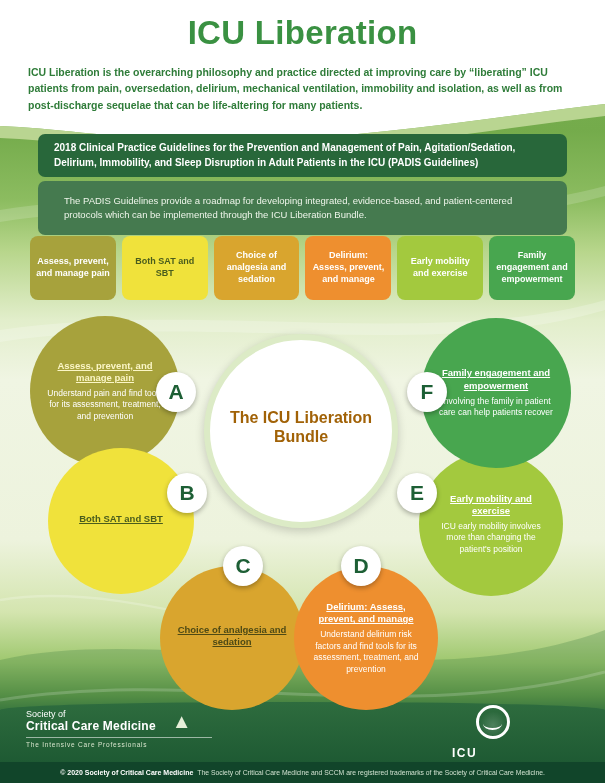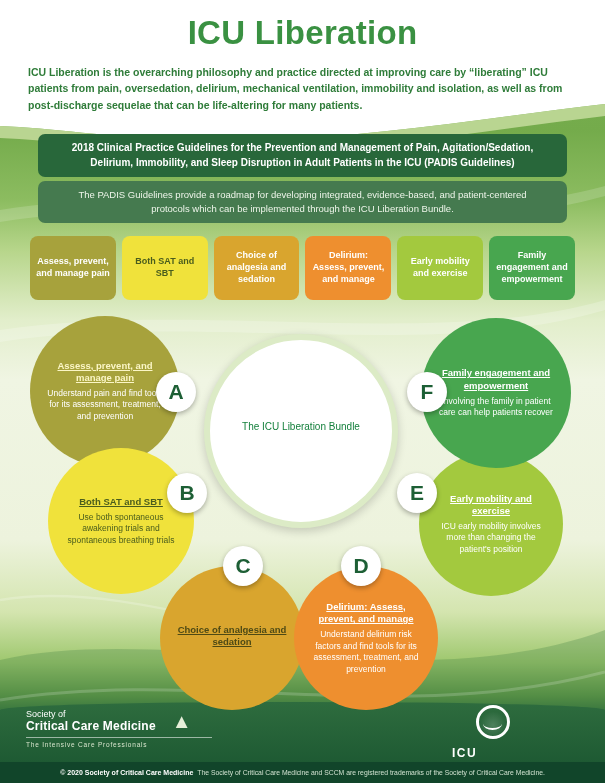--- a/index.html
+++ b/index.html
@@ -13,25 +13,25 @@
   }
   .bg-curves { position:absolute; inset:0; z-index:0; }
 
   .layer { position:absolute; z-index:2; }
 
   .page-title { top:14px; left:0; right:0; text-align:center;
     font-size:33px; font-weight:bold; color:#3a9142; letter-spacing:.3px; }
   .intro { top:64px; left:28px; right:28px; 
     font-size:10.5px; font-weight:bold; color:#2f7c39; line-height:1.55; }
 
-  .g-box { left:38px; right:38px; border-radius:7px; text-align:center; }
+  .g-box { left:38px; right:38px; border-radius:7px; }
   .g-title { top:134px; background:#28673a; color:#ffffff;
     font-size:10px; font-weight:bold; line-height:1.45; padding:7px 16px; }
   .g-sub { top:181px; background:#457a4f; color:#eef5ea;
-    font-size:9.5px; line-height:1.45; padding:7px 26px; }
+    font-size:9.5px; line-height:1.45; padding:13px 26px; }
 
   .tags { top:236px; left:30px; right:30px; height:64px; display:flex; gap:6px; }
   .tag { flex:1; border-radius:8px; display:flex; align-items:center; justify-content:center;
     text-align:center; font-size:9px; font-weight:bold; line-height:1.3;
     padding:4px 6px; color:#ffffff; }
   .tag.dark-text { color:#4a5d1d; }
 
   .node { position:absolute; z-index:2; border-radius:50%;
     display:flex; flex-direction:column; align-items:center; justify-content:center;
     text-align:center; padding:10px 15px; color:#ffffff; }
@@ -45,21 +45,21 @@
   .n-c .n-title { color:#4e4a15; }
   .n-d { left:294px; top:566px; width:144px; height:144px; }
   .n-e { left:419px; top:452px; width:144px; height:144px; }
   .n-f { left:421px; top:318px; width:150px; height:150px; }
 
   .center-node { position:absolute; z-index:3; left:204px; top:334px; width:194px; height:194px;
     border-radius:50%; background:#ffffff; border:6px solid #dcebc6;
     box-shadow:0 3px 10px rgba(0,0,0,.18);
     display:flex; flex-direction:column; align-items:center; justify-content:center;
     text-align:center; padding:0 15px; }
-  .center-title { font-size:10px; font-weight:normal; color:#15803d; line-height:1.2; margin-bottom:8px; }
+  .center-title { font-size:16px; font-weight:bold; color:#a16207; line-height:1.2; margin-bottom:8px; }
   .center-text { font-size:10.5px; color:#3b3b3b; line-height:1.4; }
 
   .badge { position:absolute; z-index:4; width:40px; height:40px; border-radius:50%;
     background:#ffffff; color:#1d5f35; font-size:21px; font-weight:bold;
     display:flex; align-items:center; justify-content:center;
     box-shadow:0 2px 5px rgba(0,0,0,.3); }
   .b-a { left:156px; top:372px; }
   .b-b { left:167px; top:473px; }
   .b-c { left:223px; top:546px; }
   .b-d { left:341px; top:546px; }
@@ -123,21 +123,20 @@
     <div class="tag" style="background-color: rgb(163, 201, 62);">Early mobility and exercise</div>
     <div class="tag" style="background-color: rgb(72, 166, 79);">Family engagement and empowerment</div>
   </div>
 
   <div class="node n-a" style="background-color: rgb(167, 162, 60);">
     <div class="n-title">Assess, prevent, and manage pain</div>
     <div class="n-text">Understand pain and find tools for its assessment, treatment, and prevention</div>
   </div>
   <div class="node n-b" style="background-color: rgb(240, 226, 59);">
     <div class="n-title">Both SAT and SBT</div>
-    <div class="n-text">Use both spontaneous awakening trials and spontaneous breathing trials</div>
   </div>
   <div class="node n-c" style="background-color: rgb(217, 165, 46);">
     <div class="n-title">Choice of analgesia and sedation</div>
   </div>
   <div class="node n-d" style="background-color: rgb(238, 143, 47);">
     <div class="n-title">Delirium: Assess, prevent, and manage</div>
     <div class="n-text">Understand delirium risk factors and find tools for its assessment, treatment, and prevention</div>
   </div>
   <div class="node n-e" style="background-color: rgb(163, 201, 62);">
     <div class="n-title">Early mobility and exercise</div>

